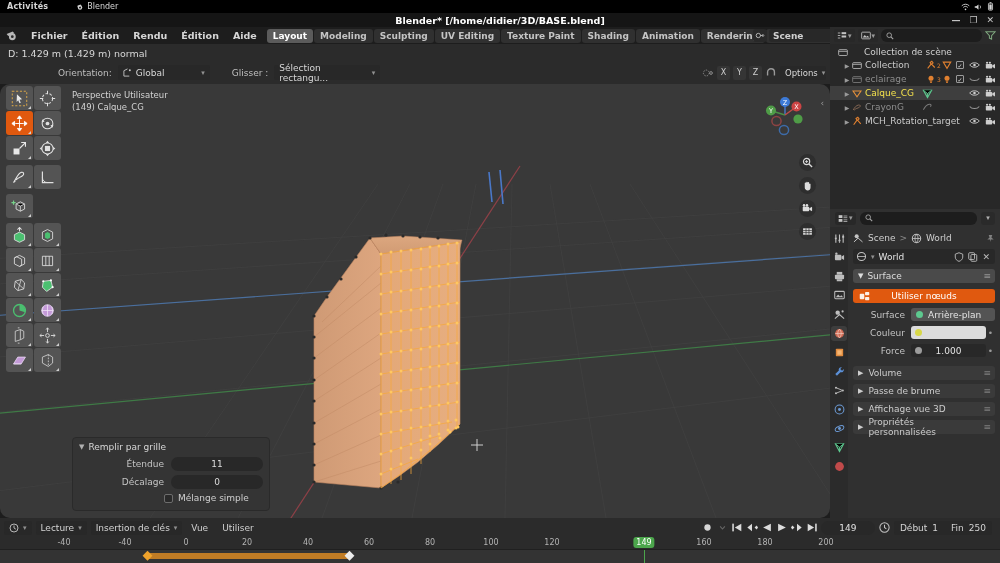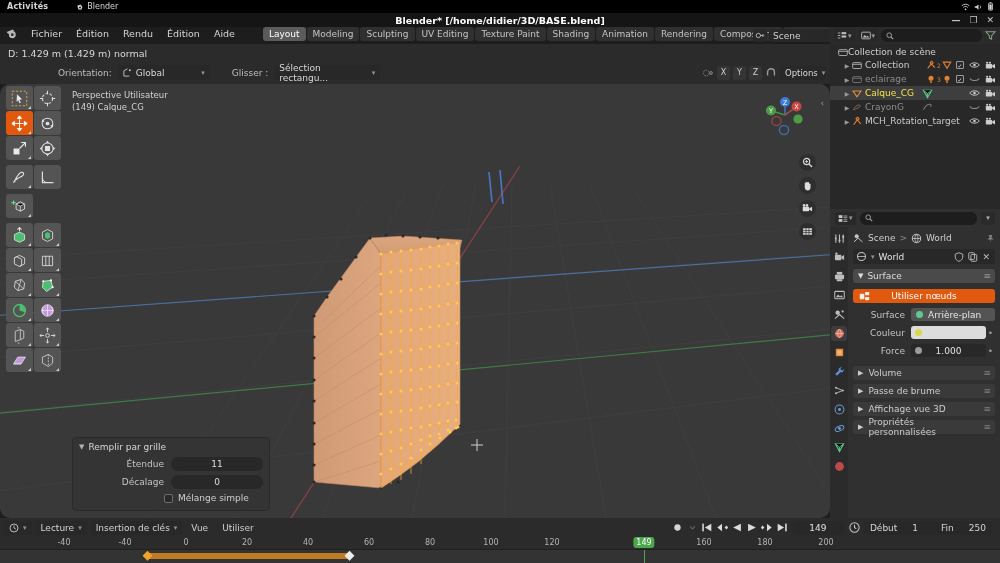--- a/index.html
+++ b/index.html
@@ -31,25 +31,25 @@
     background: #151515; color: #ffffff;
     font-size: 9.5px; font-weight: bold;
     display: flex; align-items: center; justify-content: center;
   }
   .win-ctrls { position:absolute; right: 6px; top:0; height:14px; display:flex; align-items:center; gap:9px; color:#c9c9c9; font-size:9px;}
   .win-ctrls span { cursor: default; }
 
   
   .topbar {
     position:absolute; top:27px; left:0; width:1000px; height:17px;
-    background:#1d1d1d; display:flex; align-items:flex-start;
+    background:#1d1d1d; display:flex; align-items:center;font-weight:bold;
   }
   .blender-logo { margin-left:5px; margin-right:6px; }
   .menu-item { padding: 1px 7px; font-size:9.5px; color:#d6d6d6; border-radius:2px; }
-  .ws-tabs { display:flex; align-items:center; margin-left:21px; gap:1px; }
+  .ws-tabs { display:flex; align-items:center; margin-left:3px; gap:1px; }
   .ws-tab {
     padding: 2px 6px; font-size:9px; color:#c4c4c4;
     background:#303030; border-radius:3px; white-space:nowrap;
   }
   .ws-tab.active { background:#5b5b5b; color:#ffffff; }
   .ws-tab.clipped { overflow:hidden; max-width:48px; }
   .topbar-right { position:absolute; right:0; top:0; height:17px; display:flex; align-items:center; gap:2px; padding-right:3px; }
   .tb-field {
     background:#282828; border-radius:3px; height:13px; display:flex; align-items:center;
     padding:0 4px; gap:4px; font-size:9px; color:#d0d0d0;
@@ -107,21 +107,21 @@
   .op-label { font-size:9px; color:#c4c4c4; width:92px; text-align:right; padding-right:7px; }
   .op-value { flex:1; height:14px; background:#282828; border-radius:7px; display:flex; align-items:center; justify-content:center; font-size:9px; color:#dcdcdc; }
   .op-check { display:flex; align-items:center; gap:5px; margin-left:85px; }
   .chkbox { width:9px; height:9px; background:#2a2a2a; border:1px solid #6d6d6d; border-radius:2px; }
 
   
   .outliner { position:absolute; top:27px; left:830px; width:170px; height:182px; background:#2b2b2b; }
   .outliner-head { height:17px; display:flex; align-items:center; gap:3px; padding:0 4px; background:#2b2b2b;}
   .search-box { flex:1; height:13px; background:#1d1d1d; border-radius:6px; display:flex; align-items:center; padding:0 5px; gap:4px; }
   .ol-body { background:#282828; height:165px; padding-top:2px; }
-  .ol-scenecoll { font-size:9px; color:#d0d0d0; display:flex; align-items:center; gap:0; padding:1px 0 1px 8px; }
+  .ol-scenecoll { font-size:9px; color:#d0d0d0; display:flex; align-items:center; gap:16px; padding:1px 0 1px 8px; }
   .ol-row { height:14px; display:flex; align-items:center; font-size:9px; color:#c9c9c9; padding-left:12px; position:relative; }
   .ol-row.sel { background:#3e3e3e; }
   .ol-row .disclosure { width:10px; text-align:center; font-size:6px; color:#9a9a9a; }
   .ol-name { margin-left:3px; }
   .ol-right { position:absolute; right:4px; display:flex; align-items:center; gap:5px; }
   .ol-mid { position:absolute; left:96px; display:flex; align-items:center; gap:1px; }
   .dimtext { color:#8d8d8d; }
   .hl { color:#f3e04c; }
 
   
@@ -163,21 +163,21 @@
   .closed-panel .grip { margin-left:auto; opacity:.45; letter-spacing:-1px;}
 
   
   .timeline { position:absolute; top:518px; left:0; width:1000px; height:45px; background:#2b2b2b; }
   .tl-head { height:19px; display:flex; align-items:center; gap:4px; padding:0 4px; }
   .tl-btn { background:#282828; border-radius:3px; height:14px; display:flex; align-items:center; padding:0 5px; gap:4px; font-size:9px; color:#d4d4d4; }
   .tl-plain { font-size:9px; color:#cfcfcf; padding:0 5px; }
   .tl-right { margin-left:auto; display:flex; align-items:center; gap:3px; padding-right:4px;}
   .tl-transport { display:flex; align-items:center; gap:3px; background:transparent; }
   .tl-frame { background:#282828; border-radius:7px; height:14px; width:54px; display:flex; align-items:center; justify-content:center; font-size:9px; color:#e0e0e0;}
-  .tl-range { background:#282828; border-radius:3px; height:14px; display:flex; align-items:center; gap:15px; padding:0 6px; font-size:9px; color:#d4d4d4; }
+  .tl-range { background:#282828; border-radius:3px; height:14px; display:flex; align-items:center; gap:5px; padding:0 6px; font-size:9px; color:#d4d4d4; }
   .tl-scrub { position:relative; height:13px; background:#2b2b2b; border-bottom:1px solid #202020; }
   .tick { position:absolute; top:1px; font-size:8px; color:#b4b4b4; transform:translateX(-50%); }
   .cur-frame { position:absolute; top:0px; transform:translateX(-50%); background:#4ca64c; color:#ffffff; font-size:8px; border-radius:3px; padding:1px 3px; }
   .tl-track { position:relative; height:13px; background:#333333; }
   .tl-strip { position:absolute; top:3px; height:6px; background:#c07c25; }
   .kf { position:absolute; width:7px; height:7px; transform:rotate(45deg) translate(-0.5px,-0.5px); top:2.5px; }
   .playhead { position:absolute; top:0; width:1px; background:#4ca64c; }
   .exp-arrow { position:absolute; left:1px; top:13px; font-size:8px; color:#8d8d8d; }
 </style>
 </head>

